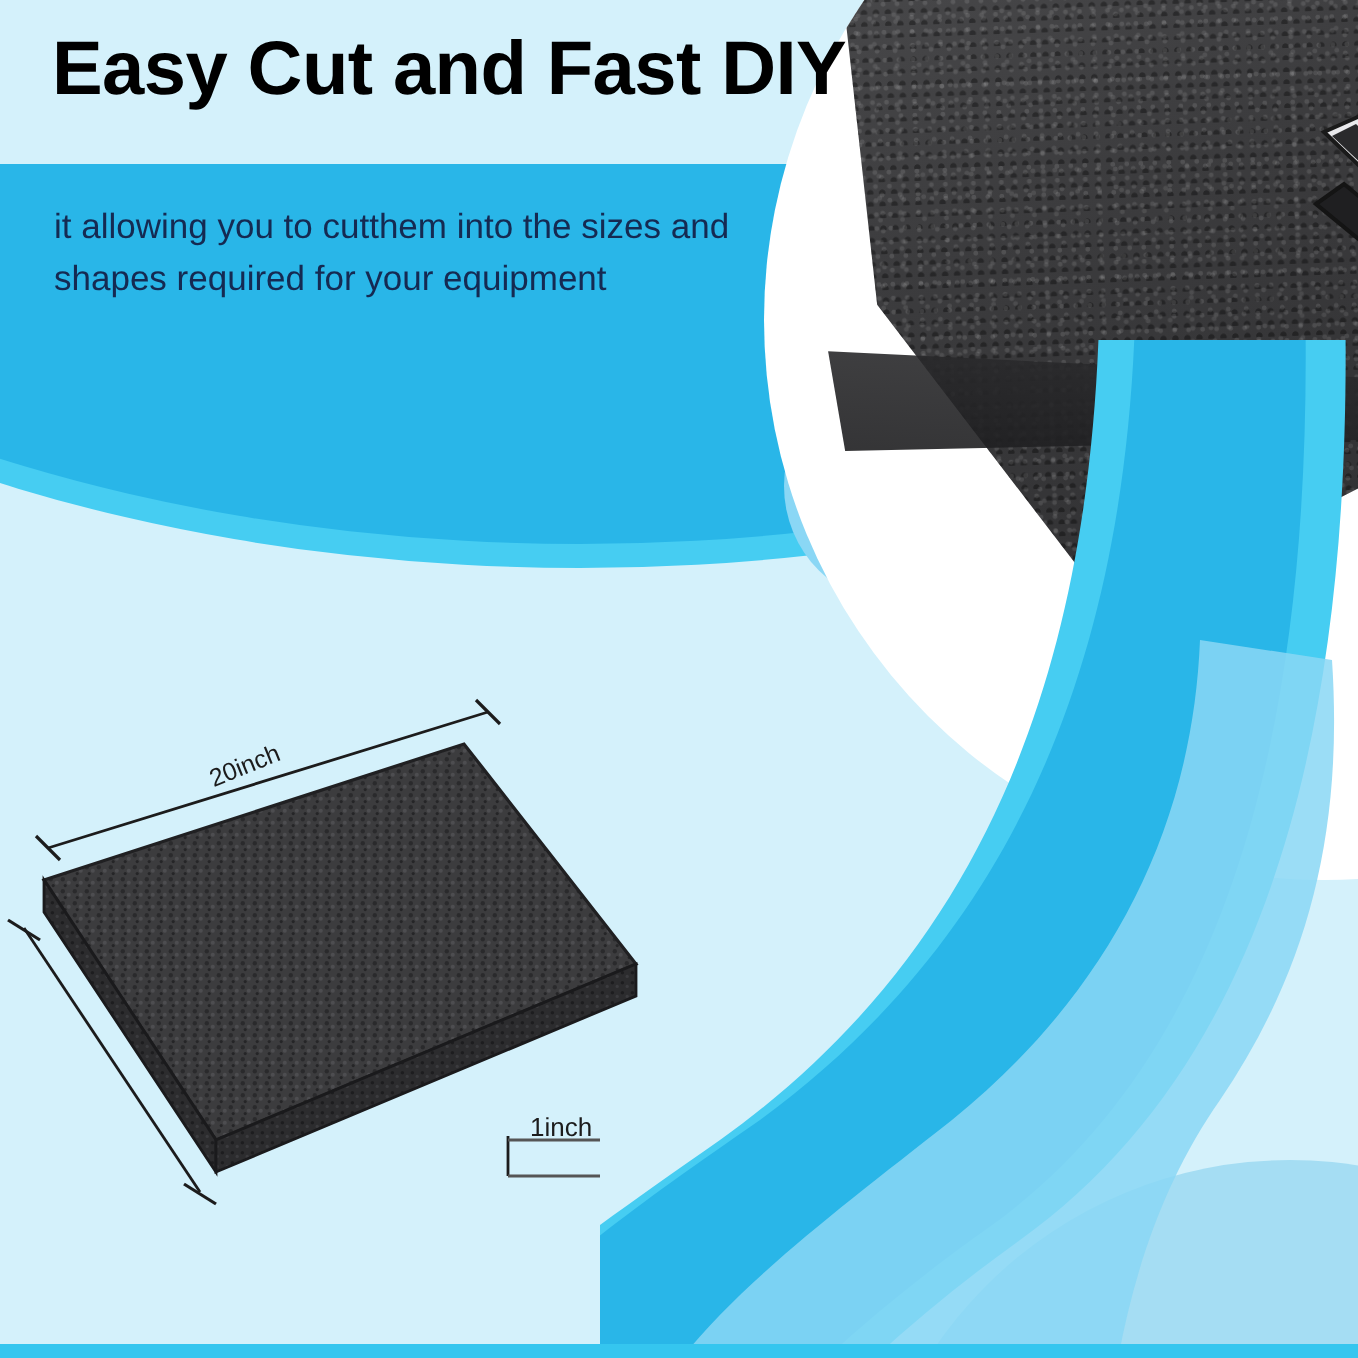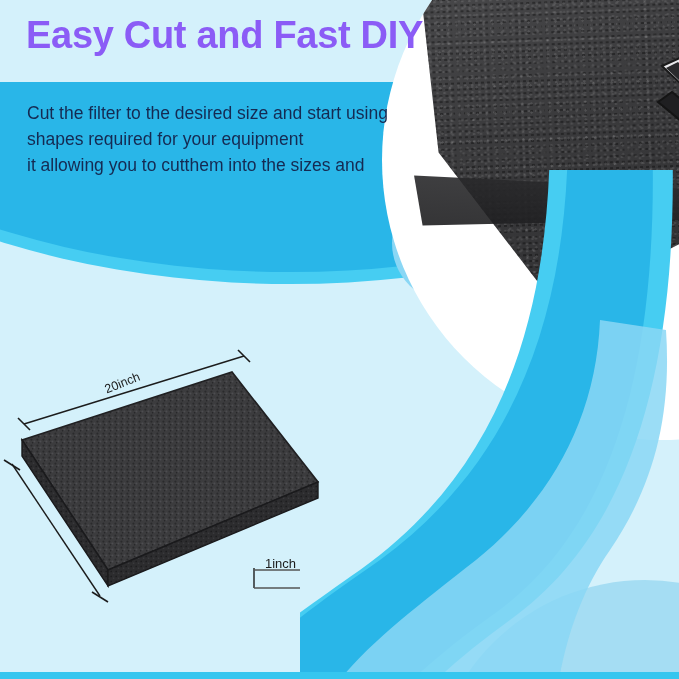--- a/index.html
+++ b/index.html
@@ -122,21 +122,21 @@
     pointer-events: none;
   }
 
   
   #title {
     position: absolute;
     left: 26px; top: 14px;
     z-index: 20;
     font-size: 38px;
     font-weight: bold;
-    color: #8b5cf6;
+    color: #000000;
     letter-spacing: -0.3px;
     white-space: nowrap;
   }
   #subtitle {
     position: absolute;
     left: 27px; top: 100px;
     width: 420px;
     z-index: 20;
     font-size: 17.5px;
     line-height: 26px;
@@ -243,19 +243,18 @@
     <path d="M254 258 L300 258" stroke="#555555" stroke-width="1.4"></path>
   </svg>
 
   <span class="dim-label layer" id="dim-top">20inch</span>
   <span class="dim-label layer" id="dim-left">20inch</span>
   <span class="dim-label layer" id="dim-thick">1inch</span>
 
   <div id="title">Easy Cut and Fast DIY</div>
 
   <div id="subtitle">
-    <span class="ln">Cut the filter to the desired size and start using</span>
+    <span class="ln">it allowing you to cutthem into the sizes and</span>
     <span class="ln">shapes required for your equipment</span>
-    <span class="ln">it allowing you to cutthem into the sizes and</span>
   </div>
 
   <div class="layer" id="bottom-strip"></div>
 </div>
 
 </body></html>

